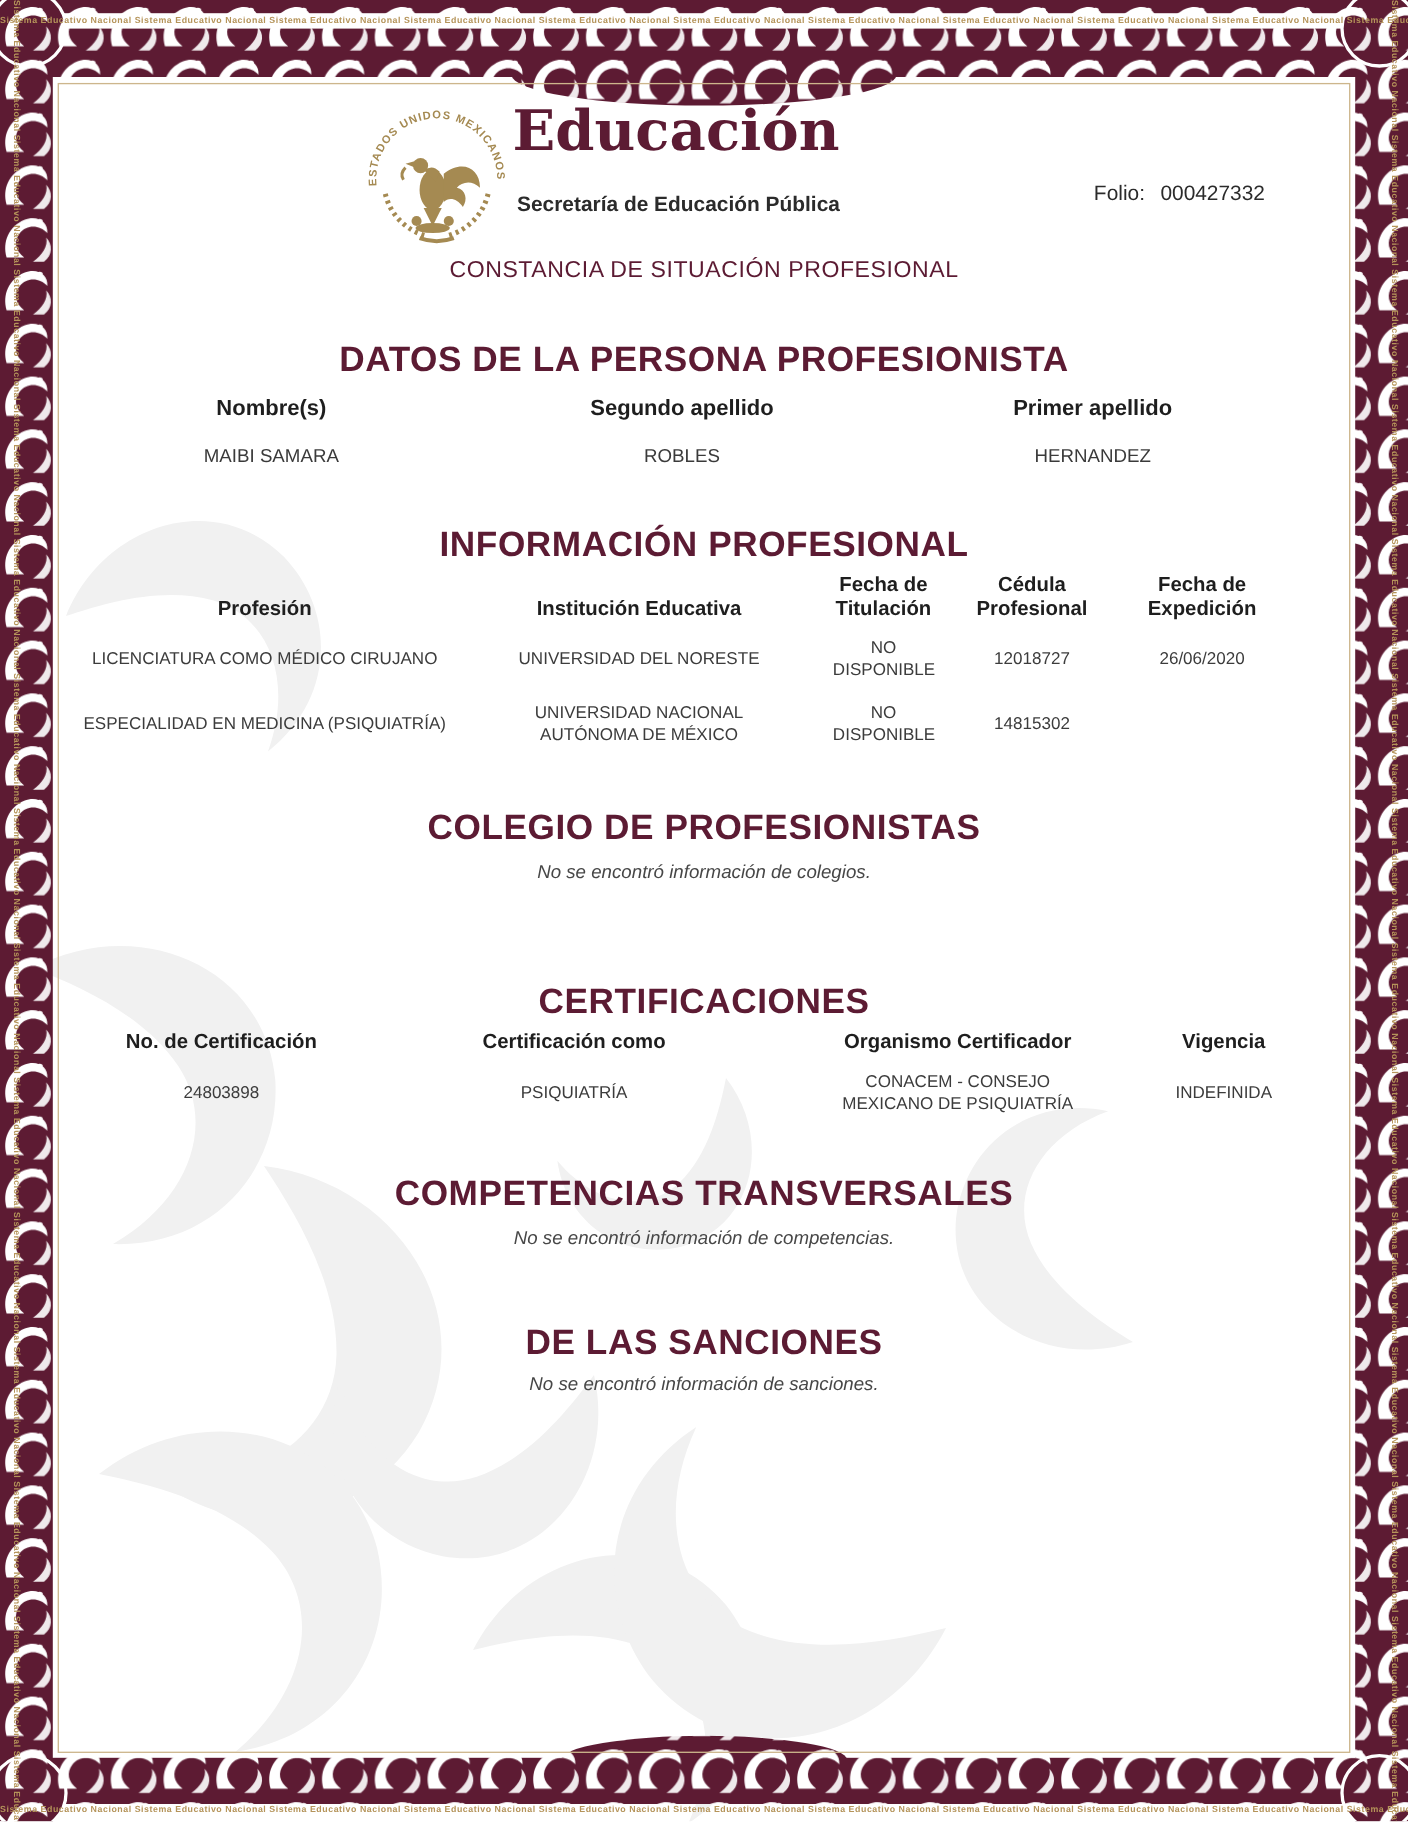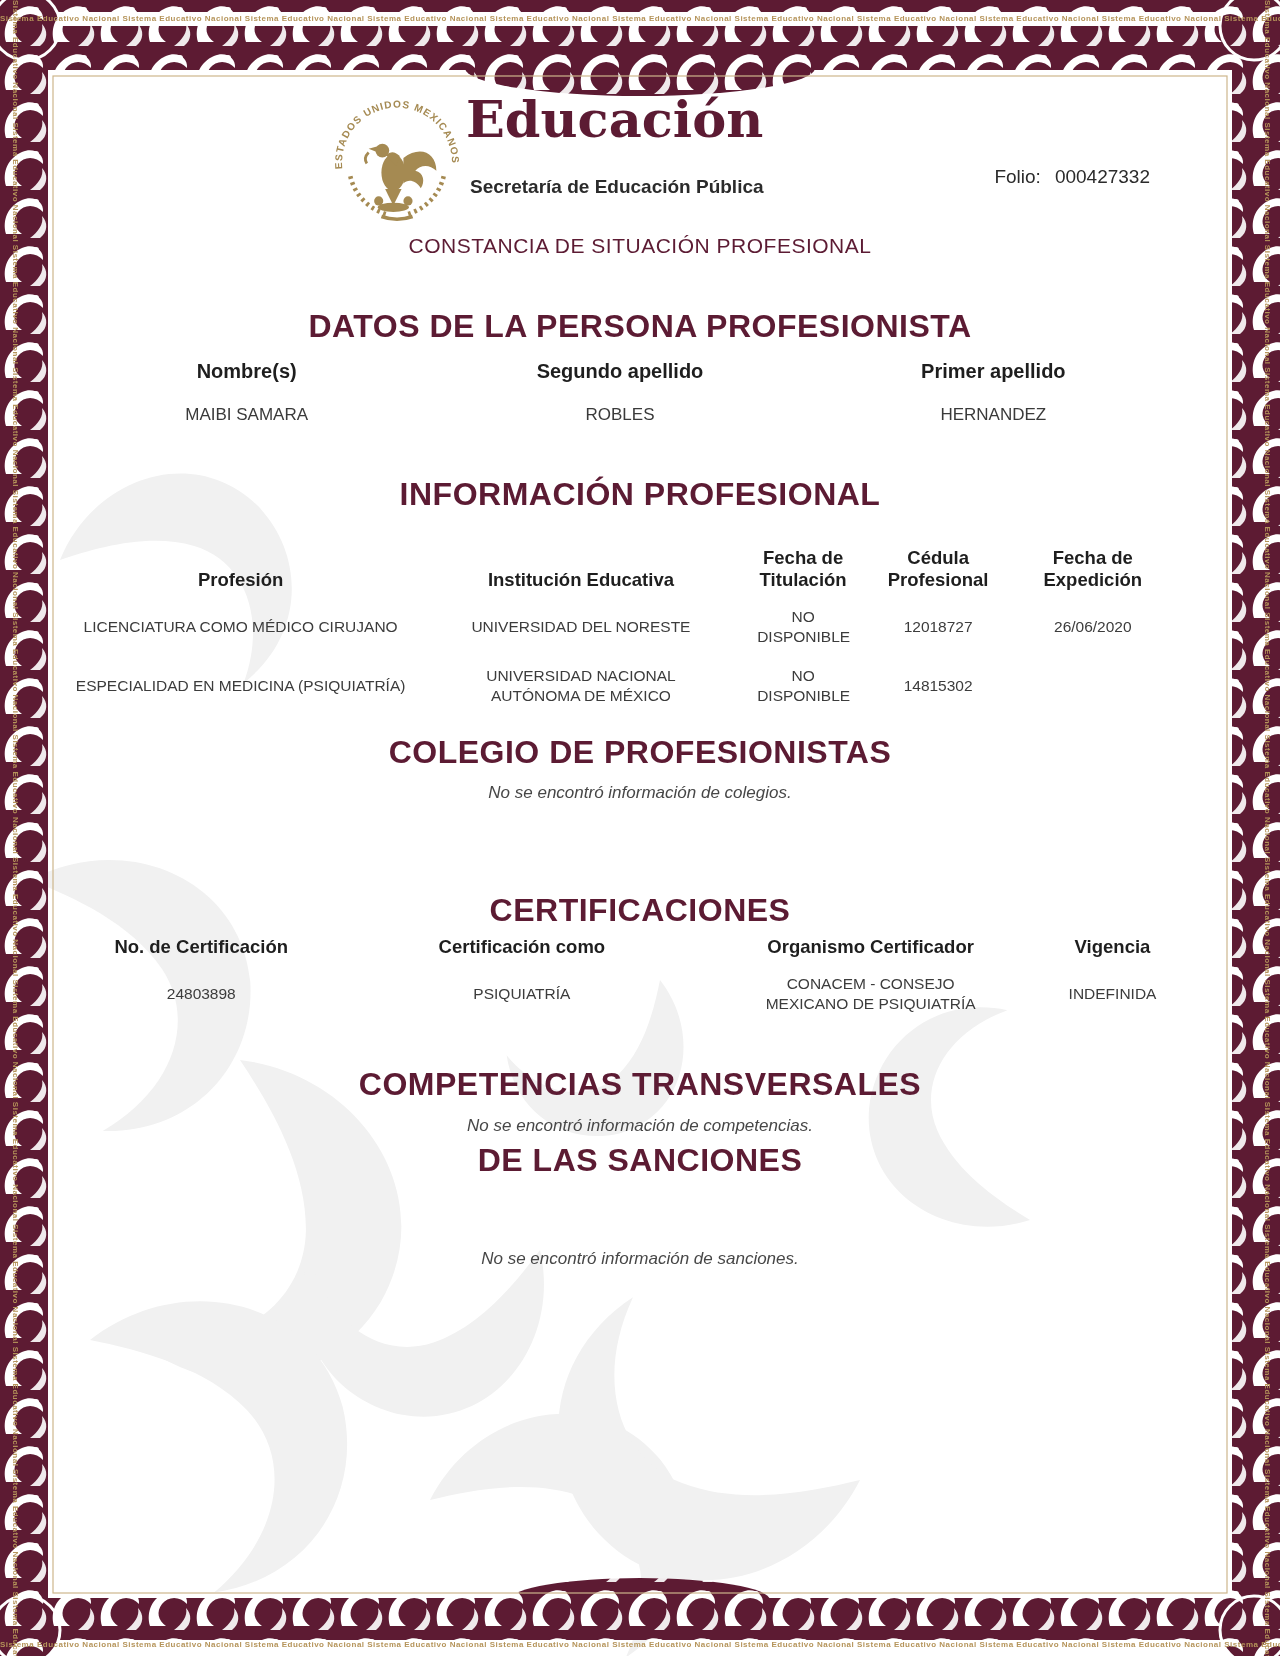--- a/index.html
+++ b/index.html
@@ -25,38 +25,38 @@
   
   .doc-title{position:absolute;top:234px;left:0;width:100%;text-align:center;
              font-size:21px;font-weight:400;letter-spacing:.5px;color:#5c1b33;}
   .section-heading{position:absolute;left:0;width:100%;text-align:center;
              font-size:32px;font-weight:800;letter-spacing:.5px;color:#5c1b33;}
   .h-datos{top:308px;}
   .h-info{top:476px;}
   .h-colegio{top:734px;}
   .h-cert{top:892px;}
   .h-comp{top:1066px;}
-  .h-sanc{top:1142px;}
+  .h-sanc{top:1202px;}
   .empty-note{position:absolute;left:0;width:100%;text-align:center;
               font-style:italic;font-size:17px;color:#474747;}
   .n-colegio{top:783px;}
   .n-comp{top:1116px;}
   .n-sanc{top:1249px;}
   
   .person-fields{position:absolute;top:360px;left:60px;width:1120px;
                  display:grid;grid-template-columns:1fr 1fr 1fr;row-gap:22px;}
   .field-label{text-align:center;font-size:20px;font-weight:bold;color:#1e1e1e;}
   .field-value{text-align:center;font-size:17px;color:#3a3a3a;grid-row:2;}
   
   .tbl{position:absolute;left:55px;width:1125px;display:grid;}
   .tbl-info{top:520px;grid-template-columns:33% 27.5% 12% 12% 15.5%;}
   .tbl-cert{top:936px;grid-template-columns:26% 31% 31% 12%;}
   .th{display:flex;align-items:flex-end;justify-content:center;text-align:center;
       font-size:18.5px;font-weight:bold;color:#1e1e1e;line-height:1.2;padding-bottom:6px;}
-  .th .wrap{max-width:120px;margin-top:27px;}
+  .th .wrap{max-width:120px;}
   .td{display:flex;align-items:center;justify-content:center;text-align:center;
       font-size:15.5px;color:#3c3c3c;line-height:1.25;padding:10px 4px;}
   .td .wrap-90{max-width:92px;}
   .td .wrap-210{max-width:215px;}
   .td .wrap-250{max-width:252px;}
 </style>
 </head>
 <body>
 
 <div class="page">

